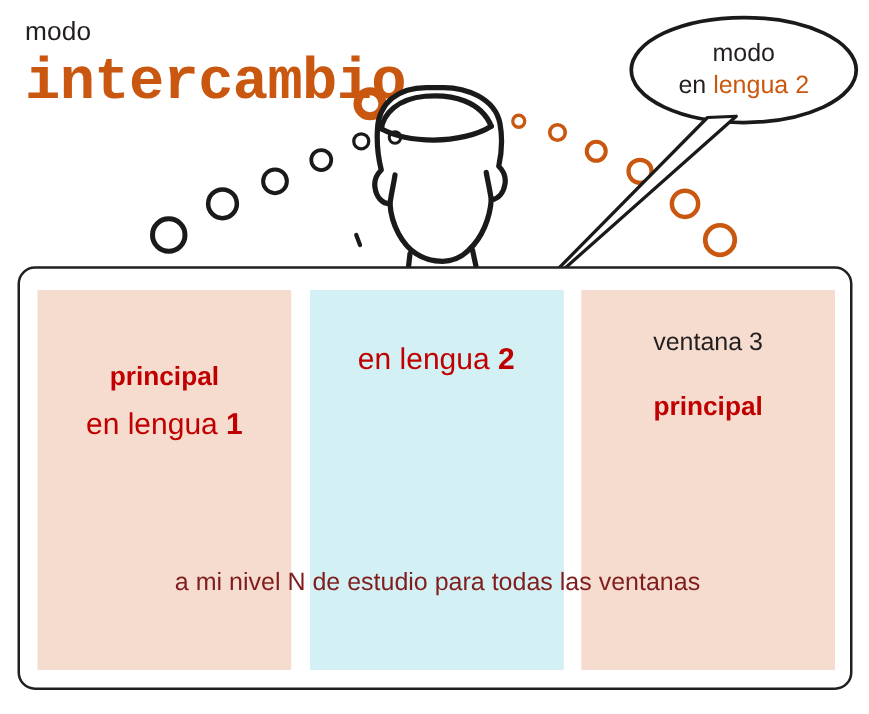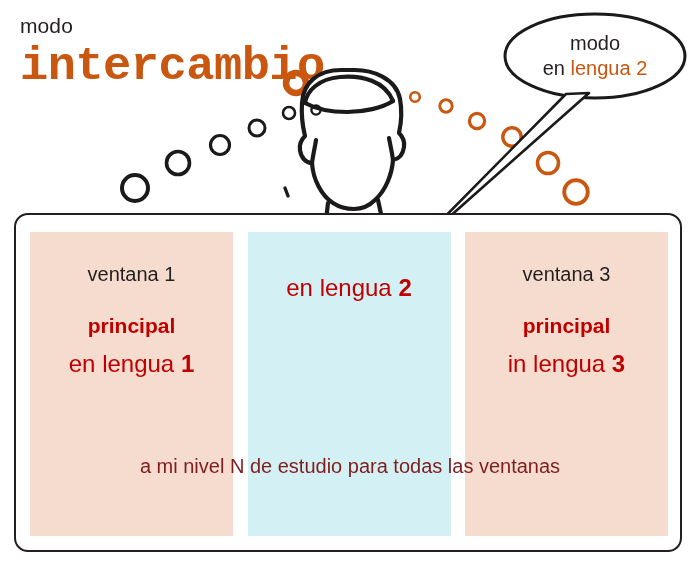--- a/index.html
+++ b/index.html
@@ -225,37 +225,33 @@
       <span>en </span><span class="orange-word">lengua 2</span>
     </div>
   </div>
 </div>
 
 <div id="windows-panel">
 
   <div id="columns-row">
 
     <div class="window-col col-peach">
-      <div class="window-name">ventana 1</div>
       <div class="window-role">principal</div>
       <div class="window-lang">
         <span>en lengua </span><b>1</b>
       </div>
     </div>
 
     <div class="window-col col-blue">
       <div class="window-lang">
         <span>en lengua </span><b>2</b>
       </div>
     </div>
 
     <div class="window-col col-peach">
       <div class="window-name">ventana 3</div>
       <div class="window-role">principal</div>
-      <div class="window-lang">
-        <span>in lengua </span><b>3</b>
-      </div>
     </div>
 
   </div>
 
   <div id="panel-footnote">a mi nivel N de estudio para todas las ventanas</div>
 </div>
 
 </body></html>

